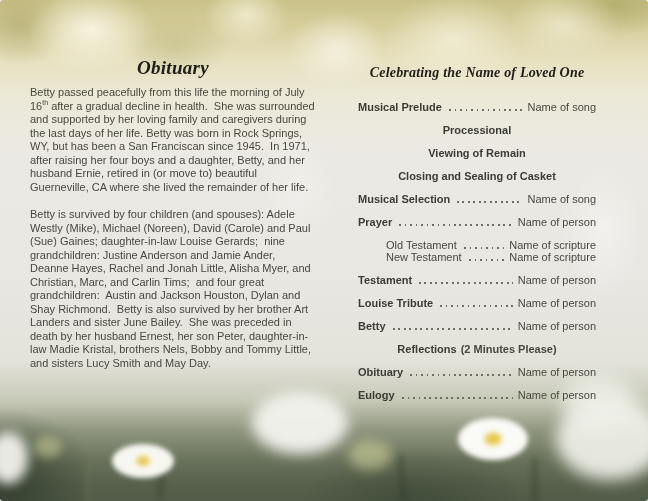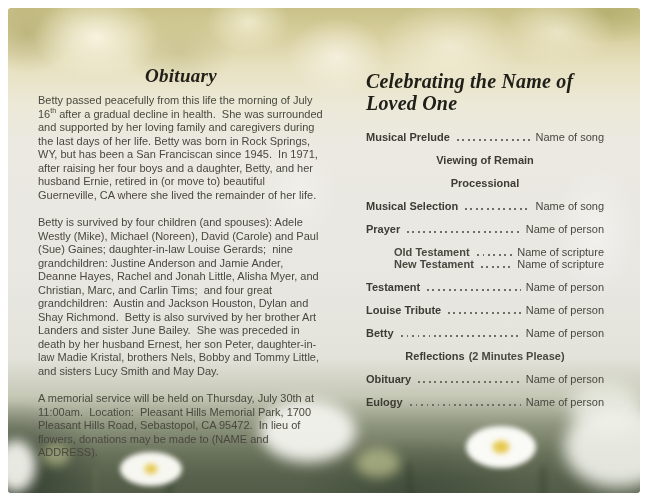--- a/index.html
+++ b/index.html
@@ -1,18 +1,18 @@
 <!DOCTYPE html>
 <html style="--heading-text: #1f1e18; --body-text: #49483f; --label-text: #3c3b34; --leader-dots: #6f6e66; --daisy-center-yellow: #e6c84e; --page-margin: #ffffff;"><head>
 <meta charset="utf-8">
 <style>
   html,body{margin:0;padding:0;background:#fff;}
   .page{
     width:648px;height:501px;box-sizing:border-box;background:var(--page-margin,#ffffff);
-    padding:8px;font-family:"Liberation Sans",sans-serif;position:relative;
+    font-family:"Liberation Sans",sans-serif;position:relative;
   }
   .photo{
     position:relative;width:100%;height:100%;border-radius:3px;overflow:hidden;
     background:
       
       radial-gradient(ellipse 90px 60px at 14% 6%, rgba(250,247,230,0.90), transparent 70%),
       radial-gradient(ellipse 60px 45px at 38% 3%, rgba(244,240,215,0.80), transparent 70%),
       radial-gradient(ellipse 70px 55px at 52% 10%, rgba(248,246,232,0.75), transparent 70%),
       radial-gradient(ellipse 100px 65px at 70% 8%, rgba(246,242,222,0.75), transparent 70%),
       radial-gradient(ellipse 80px 50px at 87% 5%, rgba(242,238,214,0.70), transparent 70%),
@@ -61,28 +61,28 @@
     font-family:"Liberation Serif",serif;font-style:italic;font-weight:bold;
     font-size:19px;line-height:24px;color:var(--heading-text,#1f1e18);
     text-align:center;margin:0 0 6px 0;letter-spacing:.3px;
   }
   .col-left p{margin:0 0 14px 0;white-space:pre-wrap;}
   sup.ord{font-size:7px;vertical-align:super;line-height:0;}
 
   .col-right{position:absolute;left:358px;top:62px;width:238px;color:var(--body-text,#49483f);font-size:11px;}
   .col-right h2{
     font-family:"Liberation Serif",serif;font-style:italic;font-weight:bold;
-    font-size:20px;line-height:22px;color:var(--heading-text,#1f1e18);
-    margin:0 0 17px 0;letter-spacing:.2px;
+    font-size:14px;line-height:22px;color:var(--heading-text,#1f1e18);
+    text-align:center;margin:0 0 17px 0;letter-spacing:.2px;
   }
   .row{display:flex;align-items:flex-end;line-height:12px;margin-bottom:11px;justify-content:center;}
   .row .label{font-weight:bold;color:var(--label-text,#3c3b34);white-space:nowrap;}
   .row .suffix{font-weight:bold;margin-left:4px;white-space:nowrap;}
   .row.indent{padding-left:28px;margin-bottom:0;}
-  .row.indent .label{font-weight:bold;color:var(--body-text,#49483f);}
+  .row.indent .label{font-weight:normal;color:var(--body-text,#49483f);}
   .leader{
     flex:1 1 auto;height:2px;margin:0 5px 2px 7px;min-width:20px;
     background-image:repeating-linear-gradient(to right,
       var(--leader-dots,#6f6e66) 0px, var(--leader-dots,#6f6e66) 1.6px,
       transparent 1.6px, transparent 5.5px);
   }
   .value{white-space:nowrap;}
 </style>
 </head>
 <body>
@@ -104,36 +104,38 @@
         <span class="dcenter"></span>
       </div>
     <div class="daisy d-blob3b"></div>
     <div class="daisy d-blob3"></div>
 
     <div class="content">
       <div class="col-left">
         <h2>Obituary</h2>
         <p><span>Betty passed peacefully from this life the morning of July 16</span><sup class="ord">th</sup><span> after a gradual decline in health.  She was surrounded and supported by her loving family and caregivers during the last days of her life. Betty was born in Rock Springs, WY, but has been a San Franciscan since 1945.  In 1971, after raising her four boys and a daughter, Betty, and her husband Ernie, retired in (or move to) beautiful Guerneville, CA where she lived the remainder of her life.</span></p>
         <p>Betty is survived by four children (and spouses): Adele Westly (Mike), Michael (Noreen), David (Carole) and Paul (Sue) Gaines; daughter-in-law Louise Gerards;  nine grandchildren: Justine Anderson and Jamie Ander, Deanne Hayes, Rachel and Jonah Little, Alisha Myer, and Christian, Marc, and Carlin Tims;  and four great grandchildren:  Austin and Jackson Houston, Dylan and Shay Richmond.  Betty is also survived by her brother Art Landers and sister June Bailey.  She was preceded in death by her husband Ernest, her son Peter, daughter-in-law Madie Kristal, brothers Nels, Bobby and Tommy Little, and sisters Lucy Smith and May Day.</p>
-        <p>A memorial service will be held on Thursday, July 30th at 11:00am.  Location:  Pleasant Hills Memorial Park, 1700 Pleasant Hills Road, Sebastopol, CA 95472.  In lieu of flowers, donations may be made to (NAME and ADDRESS).</p>
       </div>
 
       <div class="col-right">
         <h2>Celebrating the Name of Loved One</h2>
         <div id="program-rows">
             <div class="row">
               <span class="label">Musical Prelude</span>
               <div class="leader"></div>
               <span class="value">Name of song</span>
             </div>
             <div class="row">
+              <span class="label">Processional</span>
+            </div>
+            <div class="row">
               <span class="label">Viewing of Remain</span>
             </div>
             <div class="row">
-              <span class="label">Processional</span>
+              <span class="label">Closing and Sealing of Casket</span>
             </div>
             <div class="row">
               <span class="label">Musical Selection</span>
               <div class="leader"></div>
               <span class="value">Name of song</span>
             </div>
             <div class="row">
               <span class="label">Prayer</span>
               <div class="leader"></div>
               <span class="value">Name of person</span>

